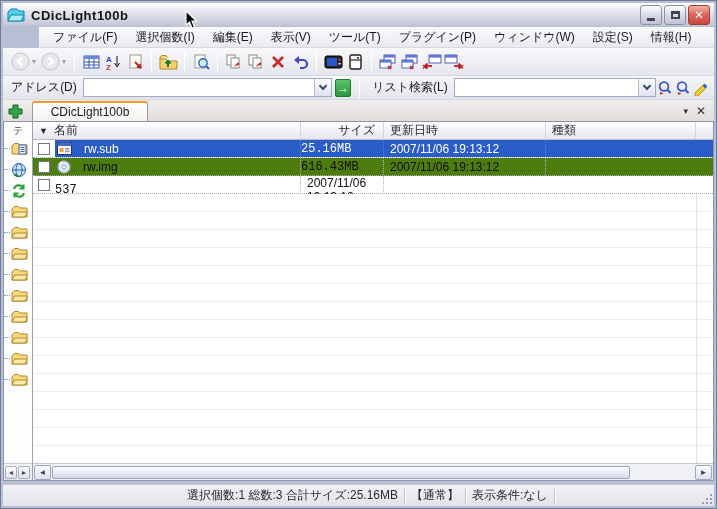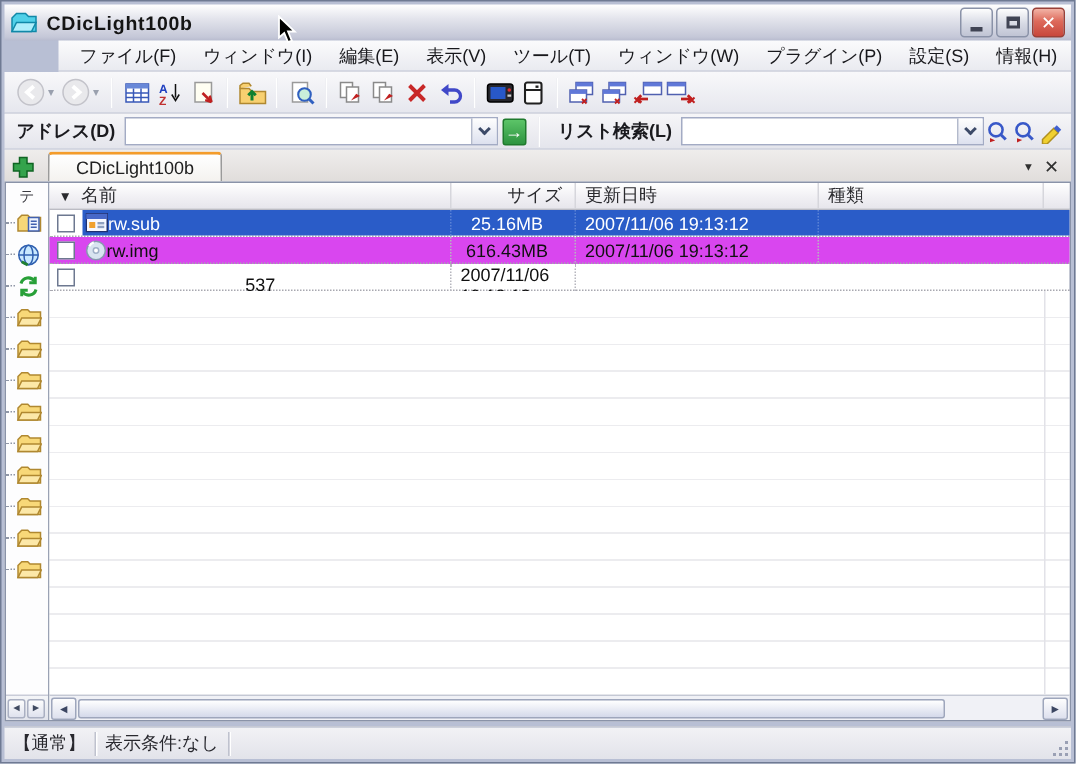--- a/index.html
+++ b/index.html
@@ -34,21 +34,21 @@
              background:linear-gradient(#f8f8fa,#e6e7ee); border-bottom:1px solid #d7d9e2;
              display:flex; align-items:center; padding-left:6px; }
   .tbtn { height:24px; min-width:22px; display:flex; align-items:center; justify-content:center; padding:0 1px; }
   .tsep { width:1px; height:20px; background:#c9ccd8; border-right:1px solid #ffffff; margin:0 5px; }
   .caret { font-size:8px; color:#9aa0ae; margin:0 3px 0 1px; }
 
   
   .addressbar { position:absolute; left:3px; top:76px; right:3px; height:24px;
                 background:linear-gradient(#f6f6f8,#e4e5ec); border-bottom:1px solid #d7d9e2;
                 display:flex; align-items:center; padding:0 4px; }
-  .bar-label { margin:0 6px 0 4px; color:#1a1a1e; white-space:nowrap;font-weight:bold; }
+  .bar-label { margin:0 6px 0 4px; color:#1a1a1e; white-space:nowrap; }
   .combo { height:19px; background:#fff; border:1px solid #a3abc4; display:flex; align-items:center; }
   .combo-addr { width:278px; }
   .combo-search { width:226px; }
   .combo-text { flex:1; padding-left:3px; }
   .combo-btn { width:17px; height:100%; border-left:1px solid #b3bacc;
                background:linear-gradient(#fefefe,#dde1ef); display:flex; align-items:center; justify-content:center; }
   .chev { width:6px; height:6px; border-right:2px solid #3c4a68; border-bottom:2px solid #3c4a68;
           transform:rotate(45deg); margin-top:-3px; }
   .go-btn { width:18px; height:18px; margin-left:3px; border:1px solid #1f7a2d; border-radius:2px;
             background:linear-gradient(#5cc468,#2d9440); color:#fff; font-weight:bold; font-size:12px;
@@ -87,29 +87,29 @@
   
   .listpanel { flex:1; display:flex; flex-direction:column; position:relative; }
   .lheader { height:18px; display:grid; grid-template-columns:268px 83px 162px 150px 1fr;
              background:linear-gradient(#ffffff,#f1f0f4 55%,#e7e6ec); border-bottom:1px solid #bcbcc4;
              align-items:center; color:#2a2a2e; }
   .hcell { height:100%; display:flex; align-items:center; border-right:1px solid #d6d6dc; padding-left:6px; }
   .hcell.right { justify-content:flex-end; padding-right:8px; }
   .sortmark { font-size:9px; margin-right:6px; color:#2a2a2e; }
 
   .lrow { height:18px; display:flex; border-bottom:1px dotted #a8a8b0; }
-  .lrow.gray { background:#d946ef; }
+  .lrow.gray { background:#4d7c0f; }
   .cb-zone { width:22px; display:flex; align-items:center; justify-content:center; }
   .checkbox { width:12px; height:12px; background:#fff; border:1px solid #6d7890; }
   .row-rest { flex:1; display:grid; grid-template-columns:246px 83px 162px 150px 1fr; align-items:center; }
   .lrow.selected .row-rest { background:#2a5cc8; color:#fff; }
   .cell { height:100%; display:flex; align-items:center; border-right:1px dotted #b6b6be; }
   .lrow.selected .cell { border-right-color:#5b82d6; }
-  .cell.name { padding-left:2px; gap:0; }
-  .cell.size { justify-content:center; padding-right:8px; }
+  .cell.name { padding-left:2px; gap:12px; }
+  .cell.size { justify-content:flex-start; padding-right:8px;font-family:Liberation Mono, monospace; }
   .cell.type, .cell.date { padding-left:6px; }
   .cell.last { border-right:none; }
 
   .empty-area { flex:1; position:relative;
                 background:repeating-linear-gradient(to bottom,#ffffff 0 17px,#ececef 17px 18px); }
   .vline { position:absolute; top:0; bottom:0; width:1px; background:#e2e2e8; }
 
   
   .hscroll { height:17px; border-top:1px solid #c4c8d4; background:#f0f1f6; display:flex; align-items:center; }
   .scr-btn { width:17px; height:15px; margin:0 1px; border:1px solid #9ea6bc; border-radius:2px;
@@ -151,26 +151,26 @@
           <span class="glyph-max"></span>
         </div>
       <div class="wbtn close">
           <span>✕</span>
         </div>
     </div>
   </div>
 
   <div class="menubar">
     <span class="menu-item">ファイル(F)</span>
-    <span class="menu-item">ウィンドウ(I)</span>
+    <span class="menu-item">選択個数(I)</span>
     <span class="menu-item">編集(E)</span>
     <span class="menu-item">表示(V)</span>
     <span class="menu-item">ツール(T)</span>
+    <span class="menu-item">プラグイン(P)</span>
     <span class="menu-item">ウィンドウ(W)</span>
-    <span class="menu-item">プラグイン(P)</span>
     <span class="menu-item">設定(S)</span>
     <span class="menu-item">情報(H)</span>
   </div>
 
   <div class="toolbar">
     <div class="tbtn">
       <svg width="19" height="19">
           <circle cx="9.5" cy="9.5" r="8.5" fill="#e9e9ec" stroke="#c3c3ca"></circle>
           <path d="M11.5 5.5 L7 9.5 L11.5 13.5" stroke="#fff" stroke-width="2.6" fill="none"></path>
         </svg>
@@ -555,20 +555,23 @@
       <div class="hscroll">
         <span class="scr-btn">◄</span>
         <span class="scr-thumb"></span>
         <span class="scr-track"></span>
         <span class="scr-btn">►</span>
       </div>
     </div>
   </div>
 
   <div class="statusbar">
+    <div class="sseg first">
+        <span>選択個数:1 総数:3 合計サイズ:25.16MB</span>
+      </div>
     <div class="sseg">
         <span>【通常】</span>
       </div>
     <div class="sseg">
         <span>表示条件:なし</span>
       </div>
     <svg class="grip" width="14" height="14">
         <g fill="#9aa0b4">
           <rect x="10" y="10" width="2" height="2"></rect>
           <rect x="10" y="6" width="2" height="2"></rect>

